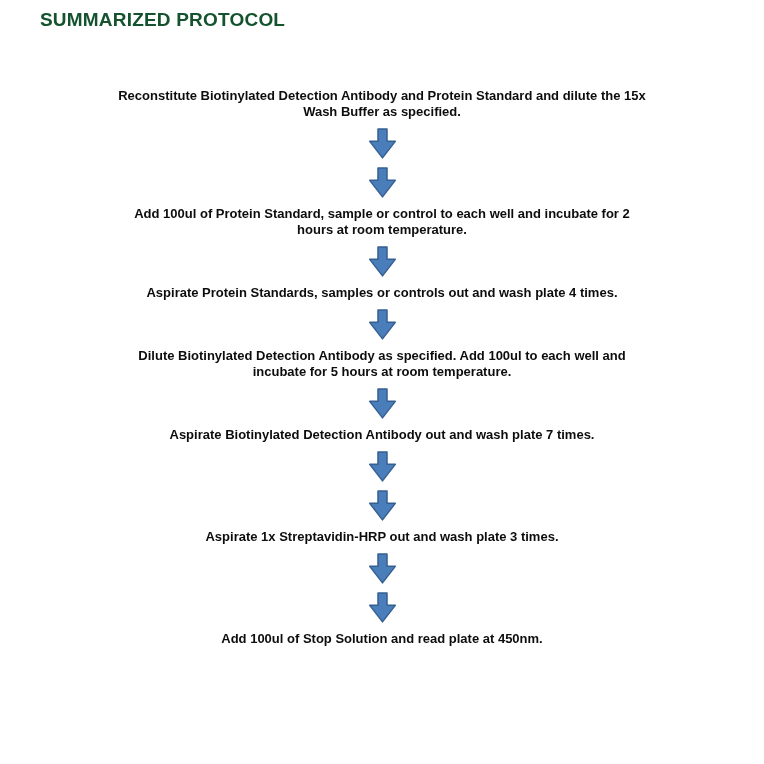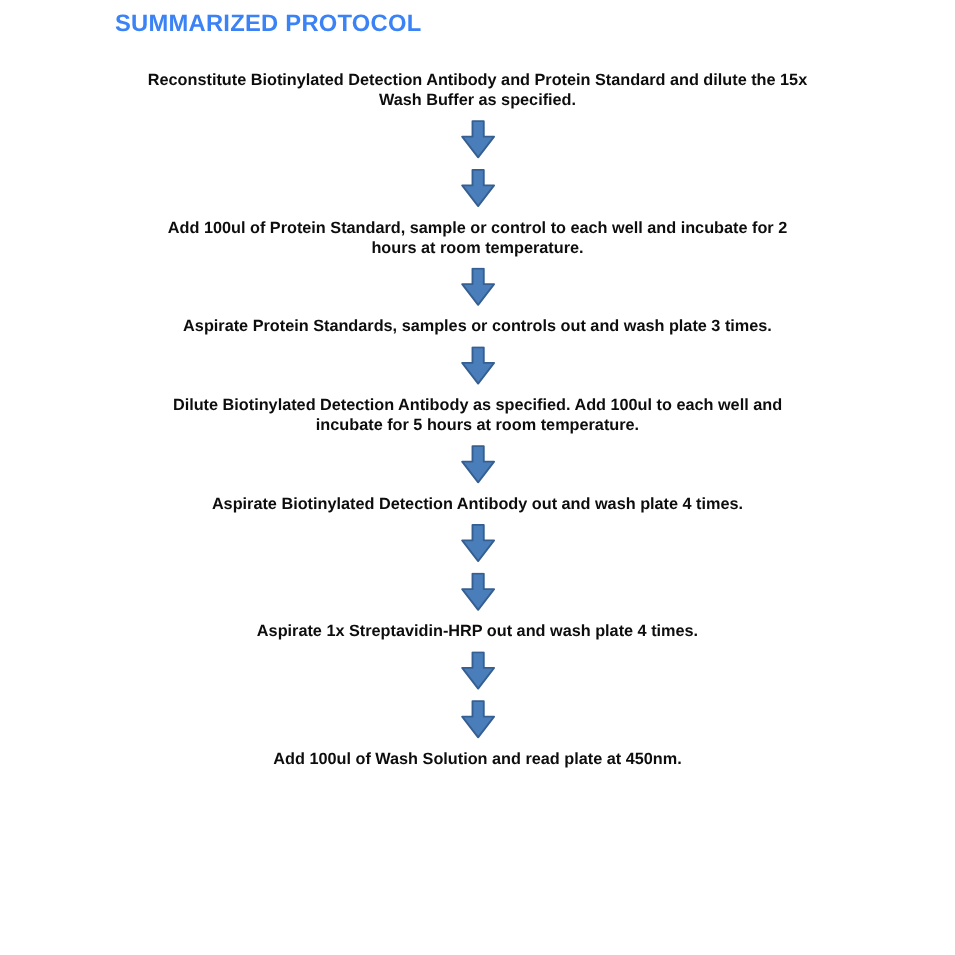--- a/index.html
+++ b/index.html
@@ -14,28 +14,28 @@
     color: #000000;
     overflow: hidden;
   }
   .page {
     width: 764px;
     height: 764px;
     position: relative;
   }
   .title {
     margin: 0;
-    padding: 9px 0 0 92px;
+    padding: 9px 0 0 40px;
     font-size: 19px;
     font-weight: bold;
     letter-spacing: 0.2px;
-    color: #3b82f6;
+    color: #14532d;
   }
   .flow {
-    margin-top: 25px;
+    margin-top: 57px;
     display: flex;
     flex-direction: column;
     align-items: center;
     gap: 8px;
   }
   .step {
     font-size: 13px;
     font-weight: bold;
     line-height: 16px;
     text-align: center;
@@ -62,38 +62,38 @@
         <path d="M10.2 1 H19.8 V14.2 H28.6 L15 31.8 L1.4 14.2 H10.2 Z" fill="#4a7ebb" stroke="#365f91" stroke-width="1.6" stroke-linejoin="round"></path>
       </svg>
       <svg viewBox="0 0 30 33" class="arrow">
         <path d="M10.2 1 H19.8 V14.2 H28.6 L15 31.8 L1.4 14.2 H10.2 Z" fill="#4a7ebb" stroke="#365f91" stroke-width="1.6" stroke-linejoin="round"></path>
       </svg>
       <div class="step">Add 100ul of Protein Standard, sample or control to each well and incubate for 2
 hours at room temperature.</div>
       <svg viewBox="0 0 30 33" class="arrow">
         <path d="M10.2 1 H19.8 V14.2 H28.6 L15 31.8 L1.4 14.2 H10.2 Z" fill="#4a7ebb" stroke="#365f91" stroke-width="1.6" stroke-linejoin="round"></path>
       </svg>
-      <div class="step">Aspirate Protein Standards, samples or controls out and wash plate 3 times.</div>
+      <div class="step">Aspirate Protein Standards, samples or controls out and wash plate 4 times.</div>
       <svg viewBox="0 0 30 33" class="arrow">
         <path d="M10.2 1 H19.8 V14.2 H28.6 L15 31.8 L1.4 14.2 H10.2 Z" fill="#4a7ebb" stroke="#365f91" stroke-width="1.6" stroke-linejoin="round"></path>
       </svg>
       <div class="step">Dilute Biotinylated Detection Antibody as specified. Add 100ul to each well and
 incubate for 5 hours at room temperature.</div>
       <svg viewBox="0 0 30 33" class="arrow">
         <path d="M10.2 1 H19.8 V14.2 H28.6 L15 31.8 L1.4 14.2 H10.2 Z" fill="#4a7ebb" stroke="#365f91" stroke-width="1.6" stroke-linejoin="round"></path>
       </svg>
-      <div class="step">Aspirate Biotinylated Detection Antibody out and wash plate 4 times.</div>
+      <div class="step">Aspirate Biotinylated Detection Antibody out and wash plate 7 times.</div>
       <svg viewBox="0 0 30 33" class="arrow">
         <path d="M10.2 1 H19.8 V14.2 H28.6 L15 31.8 L1.4 14.2 H10.2 Z" fill="#4a7ebb" stroke="#365f91" stroke-width="1.6" stroke-linejoin="round"></path>
       </svg>
       <svg viewBox="0 0 30 33" class="arrow">
         <path d="M10.2 1 H19.8 V14.2 H28.6 L15 31.8 L1.4 14.2 H10.2 Z" fill="#4a7ebb" stroke="#365f91" stroke-width="1.6" stroke-linejoin="round"></path>
       </svg>
-      <div class="step">Aspirate 1x Streptavidin-HRP out and wash plate 4 times.</div>
+      <div class="step">Aspirate 1x Streptavidin-HRP out and wash plate 3 times.</div>
       <svg viewBox="0 0 30 33" class="arrow">
         <path d="M10.2 1 H19.8 V14.2 H28.6 L15 31.8 L1.4 14.2 H10.2 Z" fill="#4a7ebb" stroke="#365f91" stroke-width="1.6" stroke-linejoin="round"></path>
       </svg>
       <svg viewBox="0 0 30 33" class="arrow">
         <path d="M10.2 1 H19.8 V14.2 H28.6 L15 31.8 L1.4 14.2 H10.2 Z" fill="#4a7ebb" stroke="#365f91" stroke-width="1.6" stroke-linejoin="round"></path>
       </svg>
-      <div class="step">Add 100ul of Wash Solution and read plate at 450nm.</div>
+      <div class="step">Add 100ul of Stop Solution and read plate at 450nm.</div>
     </div>
 </div>
 
 </body></html>

